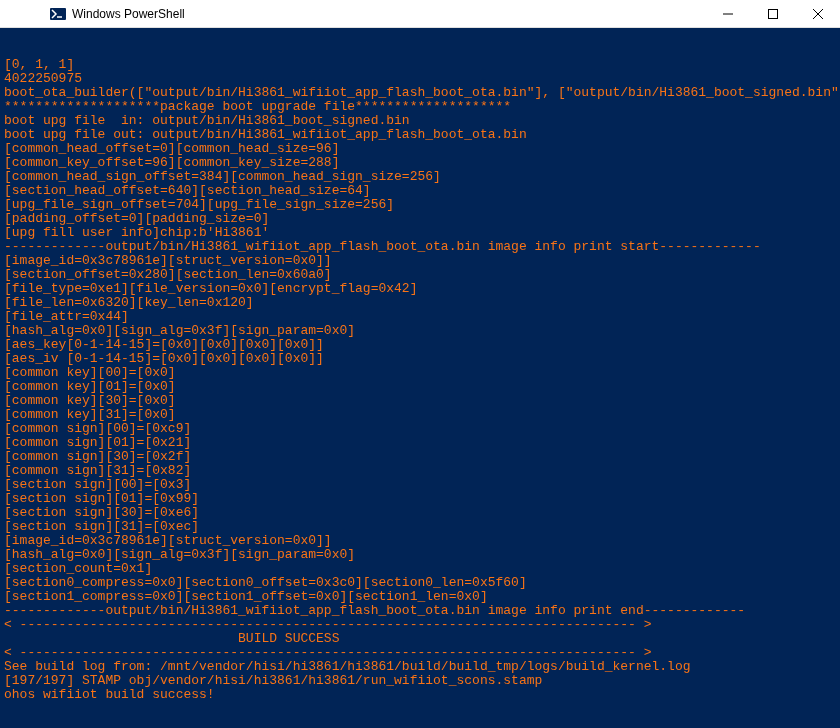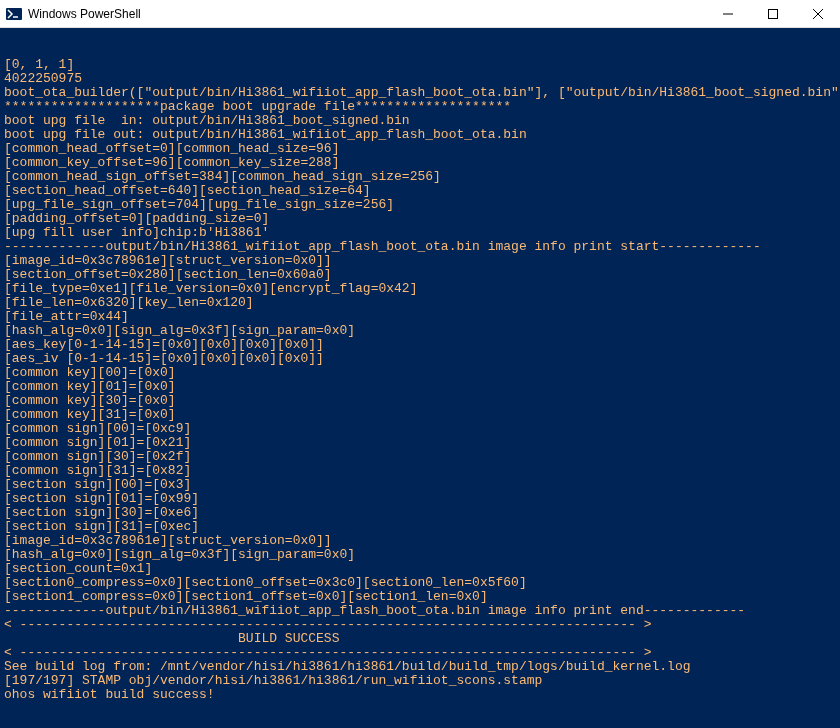--- a/index.html
+++ b/index.html
@@ -20,20 +20,21 @@
       display: flex;
       align-items: center;
       justify-content: space-between;
       padding: 0 0 0 6px;
       border-bottom: 1px solid #e0e0e0;
     }
     .title-left {
       display: flex;
       align-items: center;
       gap: 6px;
+      margin-left: 44px;
     }
     .app-icon {
       width: 16px;
       height: 16px;
       display: inline-flex;
     }
     .app-title {
       font-size: 12px;
       color: #000000;
     }
@@ -50,21 +51,21 @@
       color: #000000;
       font-size: 10px;
       cursor: pointer;
     }
     .win-btn svg {
       width: 10px;
       height: 10px;
     }
     .terminal {
       background: #012456;
-      color: #fdba74;
+      color: #f97316;
       font-family: 'Consolas', 'Courier New', monospace;
       font-size: 13px;
       line-height: 14px;
       padding: 2px 4px;
       height: calc(100% - 28px);
       overflow: hidden;
       white-space: pre;
     }
     .terminal .line {
       white-space: pre;

